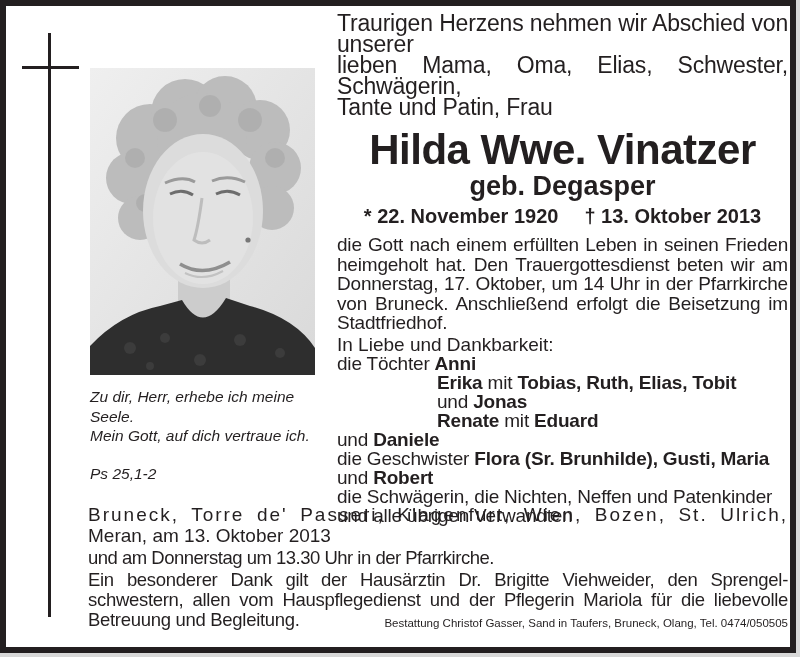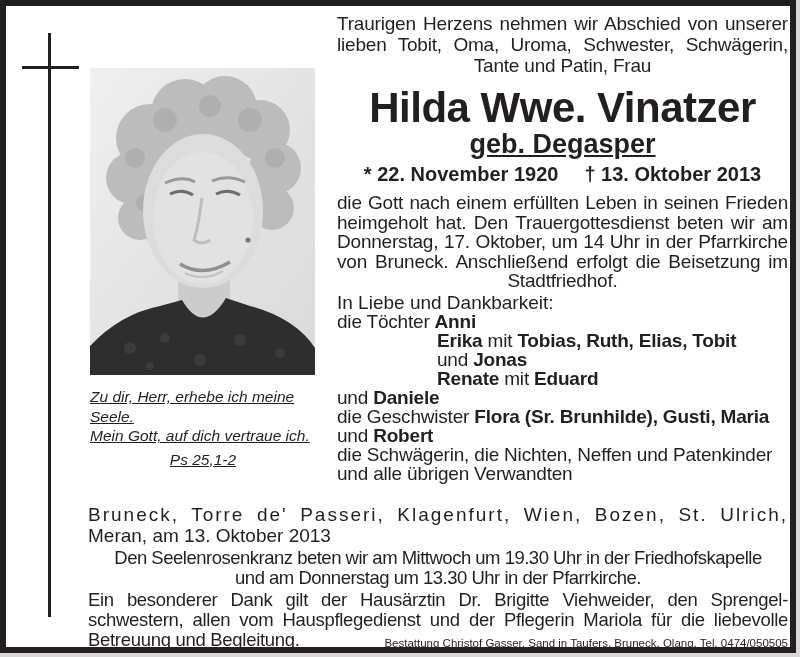--- a/index.html
+++ b/index.html
@@ -16,30 +16,30 @@
 
   
   .cross-v{position:absolute;left:48px;top:33px;width:3px;height:584px;background:#231f20;}
   .cross-h{position:absolute;left:22px;top:66px;width:57px;height:3px;background:#231f20;}
 
   
   .photo{position:absolute;left:90px;top:68px;width:225px;height:307px;overflow:hidden;}
   .photo svg{display:block;}
 
   
-  .quote{position:absolute;left:90px;top:387px;width:226px;font-style:italic;font-size:15.5px;line-height:19.5px;text-decoration:underline;}
-  .quote .ref{text-align:center;margin-top:4px;}
+  .quote{position:absolute;left:90px;top:387px;width:226px;font-style:italic;font-size:15.5px;line-height:19.5px;}
+  .quote .ref{text-align:left;margin-top:18px;}
 
   
   .rcol{position:absolute;left:337px;top:13px;width:451px;}
-  .intro{font-size:19px;line-height:21px;letter-spacing:-0.2px;}
+  .intro{font-size:23px;line-height:21px;letter-spacing:-0.2px;}
   .jl{text-align:justify;text-align-last:justify;}
-  .pl{text-align:center;white-space:nowrap;}
+  .pl{text-align:left;white-space:nowrap;}
   .name{font-size:42px;line-height:42px;font-weight:bold;text-align:center;letter-spacing:-0.5px;margin-top:11px;}
-  .maiden{font-size:27px;line-height:27px;font-weight:bold;text-align:center;margin-top:2px;text-decoration:underline;}
+  .maiden{font-size:27px;line-height:27px;font-weight:bold;text-align:center;margin-top:2px;}
   .dates{font-size:20px;line-height:20px;font-weight:bold;text-align:center;margin-top:6px;white-space:nowrap;}
   .dates .birth{margin-right:26px;}
   .announce{font-size:19px;line-height:19.5px;letter-spacing:-0.2px;margin-top:9px;}
   .gratitude{font-size:19px;line-height:19.5px;margin-top:2px;}
   .family{font-size:19px;line-height:19px;letter-spacing:-0.2px;}
   .family .fline{white-space:nowrap;}
   .family .ind{padding-left:100px;}
   .b{font-weight:bold;}
 
   
@@ -124,21 +124,21 @@
 
   <div class="quote">
     <div>Zu dir, Herr, erhebe ich meine Seele.</div>
     <div>Mein Gott, auf dich vertraue ich.</div>
     <div class="ref">Ps 25,1-2</div>
   </div>
 
   <div class="rcol">
     <div class="intro">
         <div class="jl">Traurigen Herzens nehmen wir Abschied von unserer</div>
-        <div class="jl">lieben Tobit, Oma, Uroma, Schwester, Schwägerin,</div>
+        <div class="jl">lieben Mama, Oma, Elias, Schwester, Schwägerin,</div>
         <div class="pl">Tante und Patin, Frau</div>
       </div>
     <div class="name">Hilda Wwe. Vinatzer</div>
     <div class="maiden">geb. Degasper</div>
     <div class="dates">
       <span class="birth">* 22. November 1920</span><span>† 13. Oktober 2013</span>
     </div>
     <div class="announce">
         <div class="jl">die Gott nach einem erfüllten Leben in seinen Frieden</div>
         <div class="jl">heimgeholt hat. Den Trauergottesdienst beten wir am</div>
@@ -157,21 +157,20 @@
         <div class="fline"><span>und </span><span class="b">Robert</span></div>
         <div class="fline"><span>die Schwägerin, die Nichten, Neffen und Patenkinder</span></div>
         <div class="fline"><span>und alle übrigen Verwandten</span></div>
       </div>
   </div>
 
   <div class="bottom">
     <div class="cities1">Bruneck, Torre de' Passeri, Klagenfurt, Wien, Bozen, St. Ulrich,</div>
     <div class="cities2">Meran, am 13. Oktober 2013</div>
     <div class="rosary">
-        <div class="pl">Den Seelenrosenkranz beten wir am Mittwoch um 19.30 Uhr in der Friedhofskapelle</div>
         <div class="pl">und am Donnerstag um 13.30 Uhr in der Pfarrkirche.</div>
       </div>
     <div class="thanks">
       <div class="jl">Ein besonderer Dank gilt der Hausärztin Dr. Brigitte Viehweider, den Sprengel-</div>
       <div class="jl">schwestern, allen vom Hauspflegedienst und der Pflegerin Mariola für die liebevolle</div>
       <div class="lastrow">
         <span>Betreuung und Begleitung.</span>
         <span class="funeral">Bestattung Christof Gasser, Sand in Taufers, Bruneck, Olang, Tel. 0474/050505</span>
       </div>
     </div>

